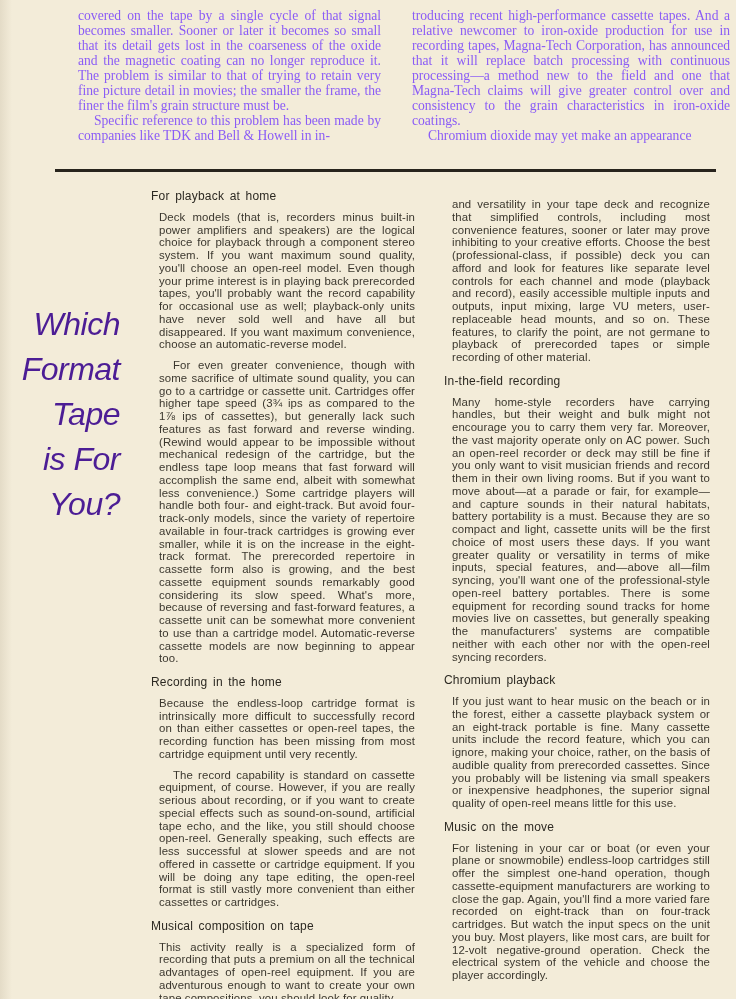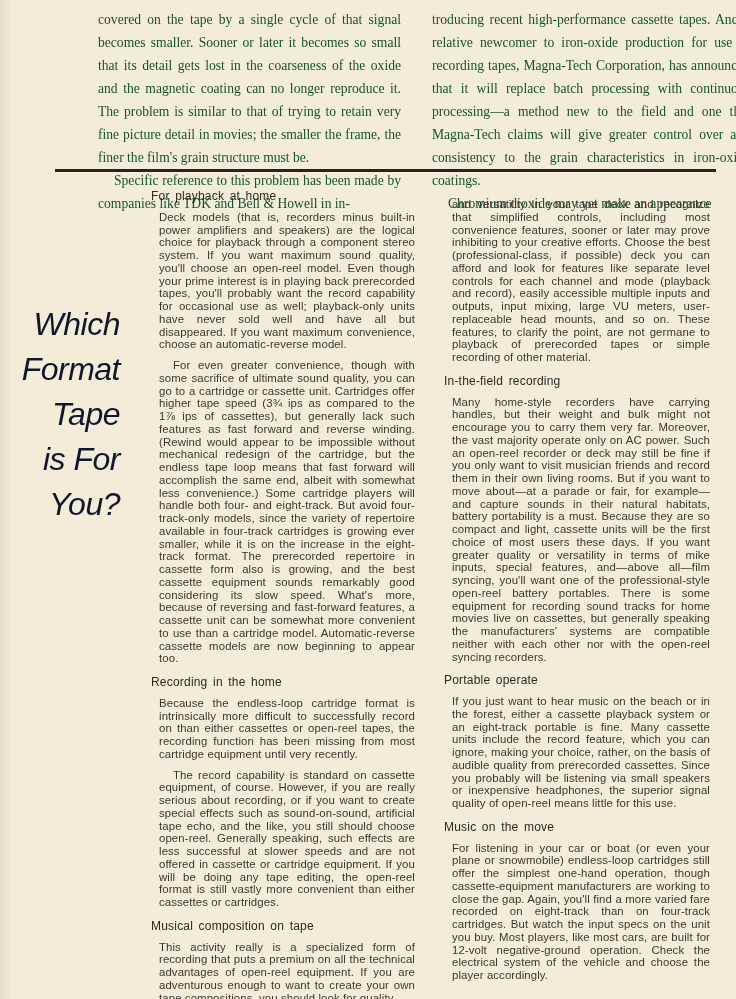--- a/index.html
+++ b/index.html
@@ -17,24 +17,23 @@
     left: 0; top: 0;
     width: 12px; height: 100%;
     background: linear-gradient(90deg, #ddd4bf 0%, rgba(243,236,217,0) 100%);
     opacity: .7;
   }
   
   .top-col {
     position: absolute;
     font-family: "Liberation Serif", serif;
     font-size: 13.6px;
-    line-height: 23px;
+    line-height: 15px;
     text-align: justify;
-    color: #14532d;
-    margin-left: 20px;
+    color: #8b5cf6;
   }
   #top-left  { left: 78px;  top: 8px; width: 303px; }
   #top-right { left: 412px; top: 8px; width: 318px; }
   .top-col p { margin: 0; }
   .top-col p.indent { text-indent: 16px; }
 
   
   .divider {
     position: absolute;
     left: 55px; top: 169px;
@@ -45,21 +44,21 @@
   
   .feature-title {
     position: absolute;
     left: 8px; top: 302px;
     width: 112px;
     text-align: right;
     font-style: italic;
     font-size: 32px;
     line-height: 45px;
     letter-spacing: -0.5px;
-    color: #0f172a;
+    color: #4c1d95;
   }
   .feature-title .t-line { display: block; }
 
   
   .main-col {
     position: absolute;
     font-size: 11.4px;
     line-height: 12.75px;
     text-align: justify;
     letter-spacing: 0.1px;
@@ -113,17 +112,17 @@
     <p class="col-para">Because the endless-loop cartridge format is intrinsically more difficult to successfully record on than either cassettes or open-reel tapes, the recording function has been missing from most cartridge equipment until very recently.</p>
     <p class="col-para indent">The record capability is standard on cassette equipment, of course. However, if you are really serious about recording, or if you want to create special effects such as sound-on-sound, artificial tape echo, and the like, you still should choose open-reel. Generally speaking, such effects are less successful at slower speeds and are not offered in cassette or cartridge equipment. If you will be doing any tape editing, the open-reel format is still vastly more convenient than either cassettes or cartridges.</p>
     <h3 class="col-heading">Musical composition on tape</h3>
     <p class="col-para">This activity really is a specialized form of recording that puts a premium on all the technical advantages of open-reel equipment. If you are adventurous enough to want to create your own tape compositions, you should look for quality</p>
   </div>
 
 <div id="main-right" class="main-col">
     <p class="col-para">and versatility in your tape deck and recognize that simplified controls, including most convenience features, sooner or later may prove inhibiting to your creative efforts. Choose the best (professional-class, if possible) deck you can afford and look for features like separate level controls for each channel and mode (playback and record), easily accessible multiple inputs and outputs, input mixing, large VU meters, user-replaceable head mounts, and so on. These features, to clarify the point, are not germane to playback of prerecorded tapes or simple recording of other material.</p>
     <h3 class="col-heading">In-the-field recording</h3>
     <p class="col-para">Many home-style recorders have carrying handles, but their weight and bulk might not encourage you to carry them very far. Moreover, the vast majority operate only on AC power. Such an open-reel recorder or deck may still be fine if you only want to visit musician friends and record them in their own living rooms. But if you want to move about—at a parade or fair, for example—and capture sounds in their natural habitats, battery portability is a must. Because they are so compact and light, cassette units will be the first choice of most users these days. If you want greater quality or versatility in terms of mike inputs, special features, and—above all—film syncing, you'll want one of the professional-style open-reel battery portables. There is some equipment for recording sound tracks for home movies live on cassettes, but generally speaking the manufacturers' systems are compatible neither with each other nor with the open-reel syncing recorders.</p>
-    <h3 class="col-heading">Portable operate</h3>
+    <h3 class="col-heading">Chromium playback</h3>
     <p class="col-para">If you just want to hear music on the beach or in the forest, either a cassette playback system or an eight-track portable is fine. Many cassette units include the record feature, which you can ignore, making your choice, rather, on the basis of audible quality from prerecorded cassettes. Since you probably will be listening via small speakers or inexpensive headphones, the superior signal quality of open-reel means little for this use.</p>
     <h3 class="col-heading">Music on the move</h3>
     <p class="col-para">For listening in your car or boat (or even your plane or snowmobile) endless-loop cartridges still offer the simplest one-hand operation, though cassette-equipment manufacturers are working to close the gap. Again, you'll find a more varied fare recorded on eight-track than on four-track cartridges. But watch the input specs on the unit you buy. Most players, like most cars, are built for 12-volt negative-ground operation. Check the electrical system of the vehicle and choose the player accordingly.</p>
   </div>
 
 </body></html>

